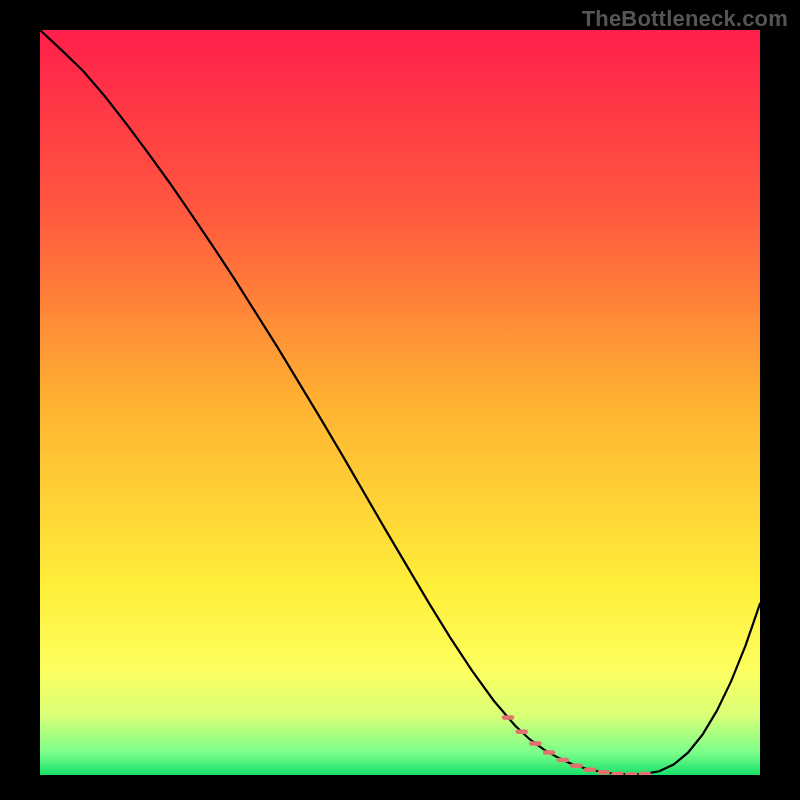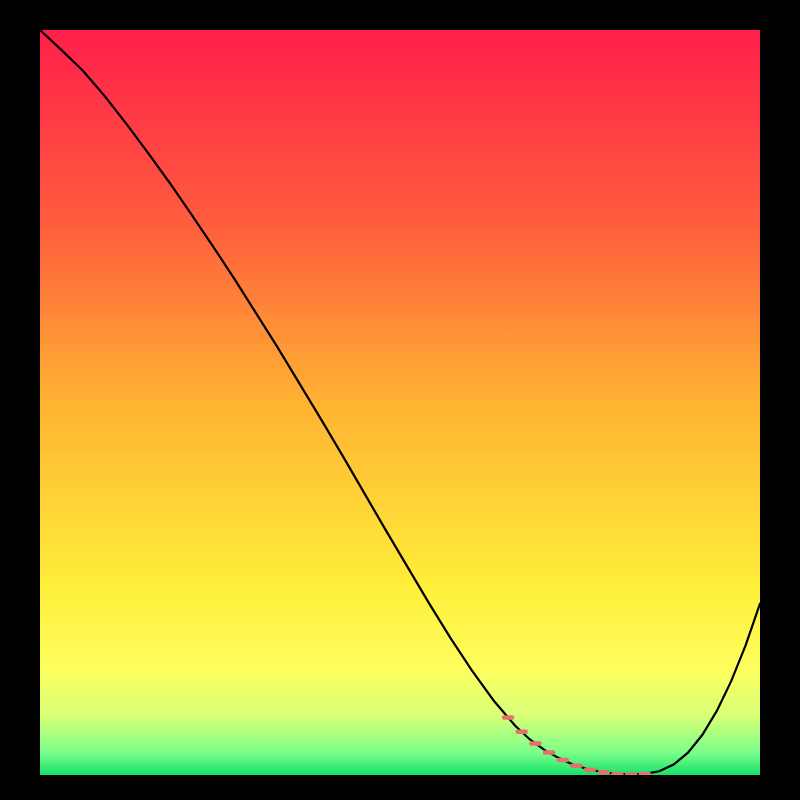--- a/index.html
+++ b/index.html
@@ -23,20 +23,21 @@
     height: 745px;
   }
   .plot svg { width: 100%; height: 100%; display: block; }
   .curve { fill: none; stroke: #000; stroke-width: 2.2; stroke-linecap: round; }
   .band-mark { fill: none; stroke: #e2736c; stroke-width: 4.5; stroke-linecap: round; }
 </style>
 </head>
 <body>
 <div class="container">
 
+  <div class="watermark">TheBottleneck.com</div>
 
   <div class="plot">
     <svg viewBox="0 0 720 745" preserveAspectRatio="none">
       <defs>
         <linearGradient id="bg-grad" x1="0" y1="0" x2="0" y2="1">
             <stop offset="0%" stop-color="#ff1f4b"></stop>
             <stop offset="25%" stop-color="#ff5a3e"></stop>
             <stop offset="50%" stop-color="#ffb232"></stop>
             <stop offset="75%" stop-color="#ffef3a"></stop>
             <stop offset="86%" stop-color="#fdff60"></stop>

